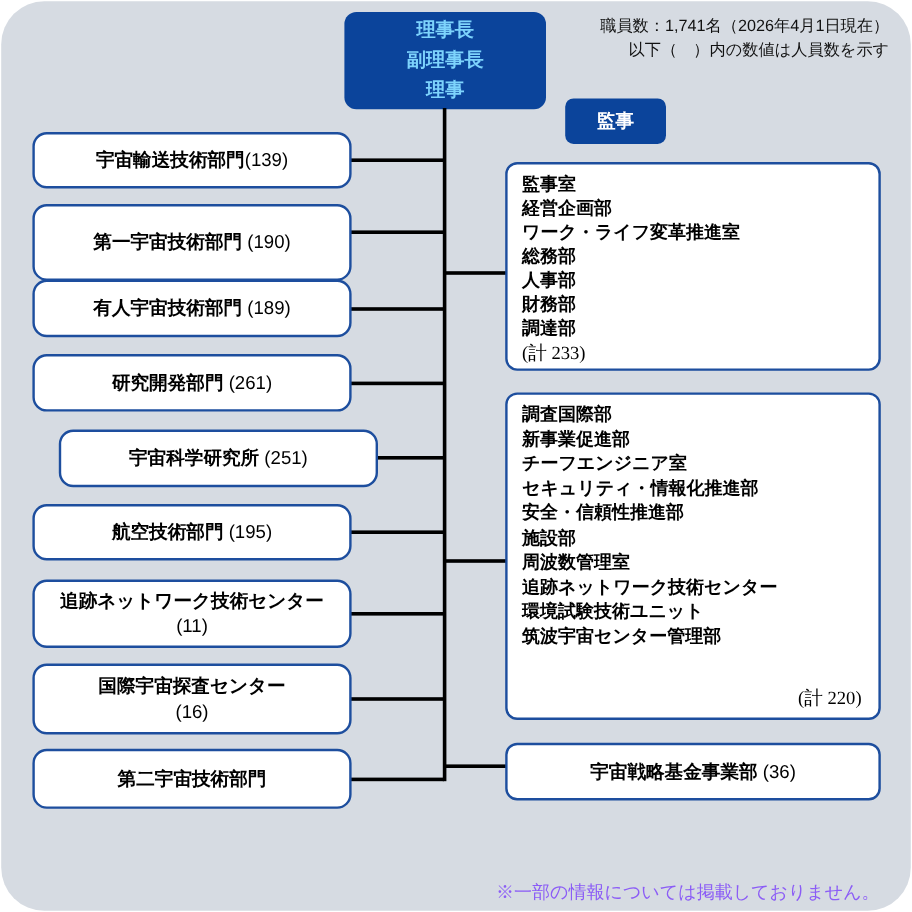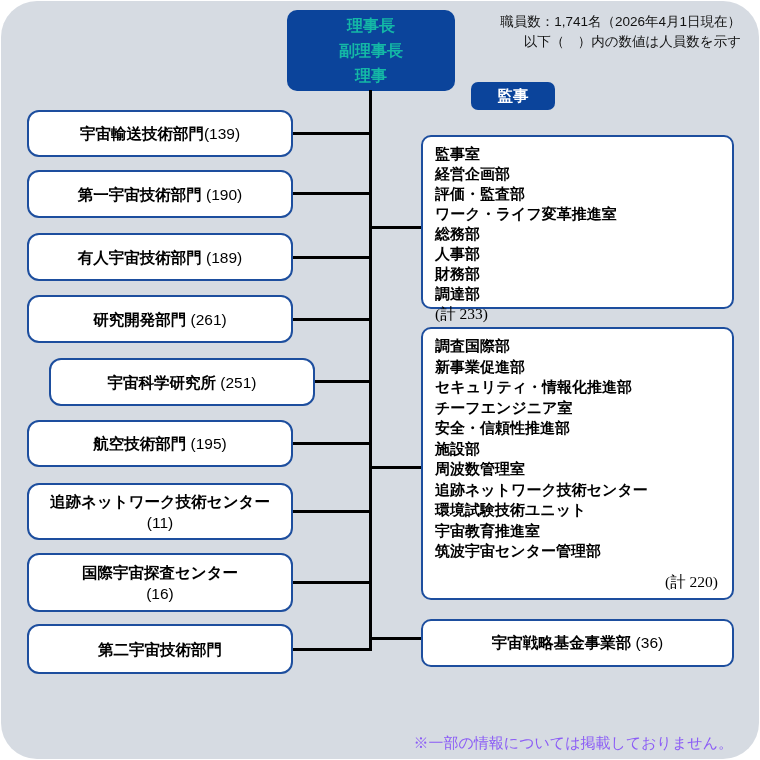--- a/index.html
+++ b/index.html
@@ -3,24 +3,24 @@
 <meta charset="utf-8">
 <style>
   html,body{margin:0;padding:0;background:#ffffff;}
   body{font-family:"Liberation Sans",sans-serif;color:#000;}
   .stage{position:relative;width:760px;height:760px;background:#ffffff;overflow:hidden;}
   .panel{position:absolute;left:1px;top:1px;width:758px;height:758px;border-radius:36px;background:#D6DBE2;}
 
   
   .exec{position:absolute;left:287px;top:10px;width:168px;height:81px;border-radius:10px;
         background:#0B449B;display:flex;flex-direction:column;align-items:center;justify-content:center;}
-  .exec div{color:#14b8a6;font-weight:bold;font-size:16px;line-height:25px;text-align:center;}
+  .exec div{color:#7dd3fc;font-weight:bold;font-size:16px;line-height:25px;text-align:center;}
 
   
-  .auditor{position:absolute;left:471px;top:82px;width:84px;height:28px;border-radius:7px;
+  .auditor{position:absolute;left:471px;top:82px;width:84px;height:38px;border-radius:7px;
            background:#0B449B;display:flex;align-items:center;justify-content:center;
            color:#fff;font-weight:bold;font-size:15.5px;}
 
   
   .header-info{position:absolute;top:12px;right:19px;text-align:right;font-size:13.5px;line-height:20px;color:#111;}
 
   
   .hline,.vline{position:absolute;background:#000;}
   .hline{height:3px;}
   .vline{width:3px;}
@@ -75,21 +75,21 @@
   <div class="hline" style="left:290px;top:510px;width:80px;"></div>
   <div class="hline" style="left:290px;top:581px;width:80px;"></div>
   <div class="hline" style="left:290px;top:648px;width:80px;"></div>
   <div class="hline" style="left:370px;top:226px;width:52px;"></div>
   <div class="hline" style="left:370px;top:466px;width:52px;"></div>
   <div class="hline" style="left:370px;top:637px;width:52px;"></div>
 
   <div class="lbox" style="top:110px;height:47px;">
     <div><span>宇宙輸送技術部門</span><span class="num">(139)</span></div>
   </div>
-  <div class="lbox" style="top:170px;height:48px;">
+  <div class="lbox" style="top:170px;height:64px;">
     <div><span>第一宇宙技術部門</span><span class="num"> (190)</span></div>
   </div>
   <div class="lbox" style="top:233px;height:48px;">
     <div><span>有人宇宙技術部門</span><span class="num"> (189)</span></div>
   </div>
   <div class="lbox" style="top:295px;height:48px;">
     <div><span>研究開発部門</span><span class="num"> (261)</span></div>
   </div>
   <div class="lbox" style="top:358px;height:48px;margin-left:22px;">
     <div><span>宇宙科学研究所</span><span class="num"> (251)</span></div>
@@ -104,44 +104,42 @@
     <div><span>国際宇宙探査センター</span><span class="num">(16)</span></div>
   </div>
   <div class="lbox" style="top:624px;height:50px;">
     <div><span>第二宇宙技術部門</span><span class="num"></span></div>
   </div>
 
   <div class="rbox" style="top:135px;height:174px;">
     <div class="items">
       <div class="item">監事室</div>
       <div class="item">経営企画部</div>
-      <div class="item">評価・監査部</div>
       <div class="item">ワーク・ライフ変革推進室</div>
       <div class="item">総務部</div>
       <div class="item">人事部</div>
       <div class="item">財務部</div>
       <div class="lastrow">
         <div class="item">調達部</div>
         <div class="total">(計 233)</div>
       </div>
     </div>
   </div>
 
   <div class="rbox tall" style="top:327px;height:273px;">
     <div class="items">
       <div class="item">調査国際部</div>
       <div class="item">新事業促進部</div>
+      <div class="item">チーフエンジニア室</div>
       <div class="item">セキュリティ・情報化推進部</div>
-      <div class="item">チーフエンジニア室</div>
       <div class="item">安全・信頼性推進部</div>
       <div class="item">施設部</div>
       <div class="item">周波数管理室</div>
       <div class="item">追跡ネットワーク技術センター</div>
       <div class="item">環境試験技術ユニット</div>
-      <div class="item">宇宙教育推進室</div>
       <div class="item">筑波宇宙センター管理部</div>
     </div>
     <div class="total corner">(計 220)</div>
   </div>
 
   <div class="rbox center-box" style="top:619px;height:48px;">
     <div><span>宇宙戦略基金事業部</span><span class="num"> (36)</span></div>
   </div>
 
   <div class="footnote">※一部の情報については掲載しておりません。</div>

